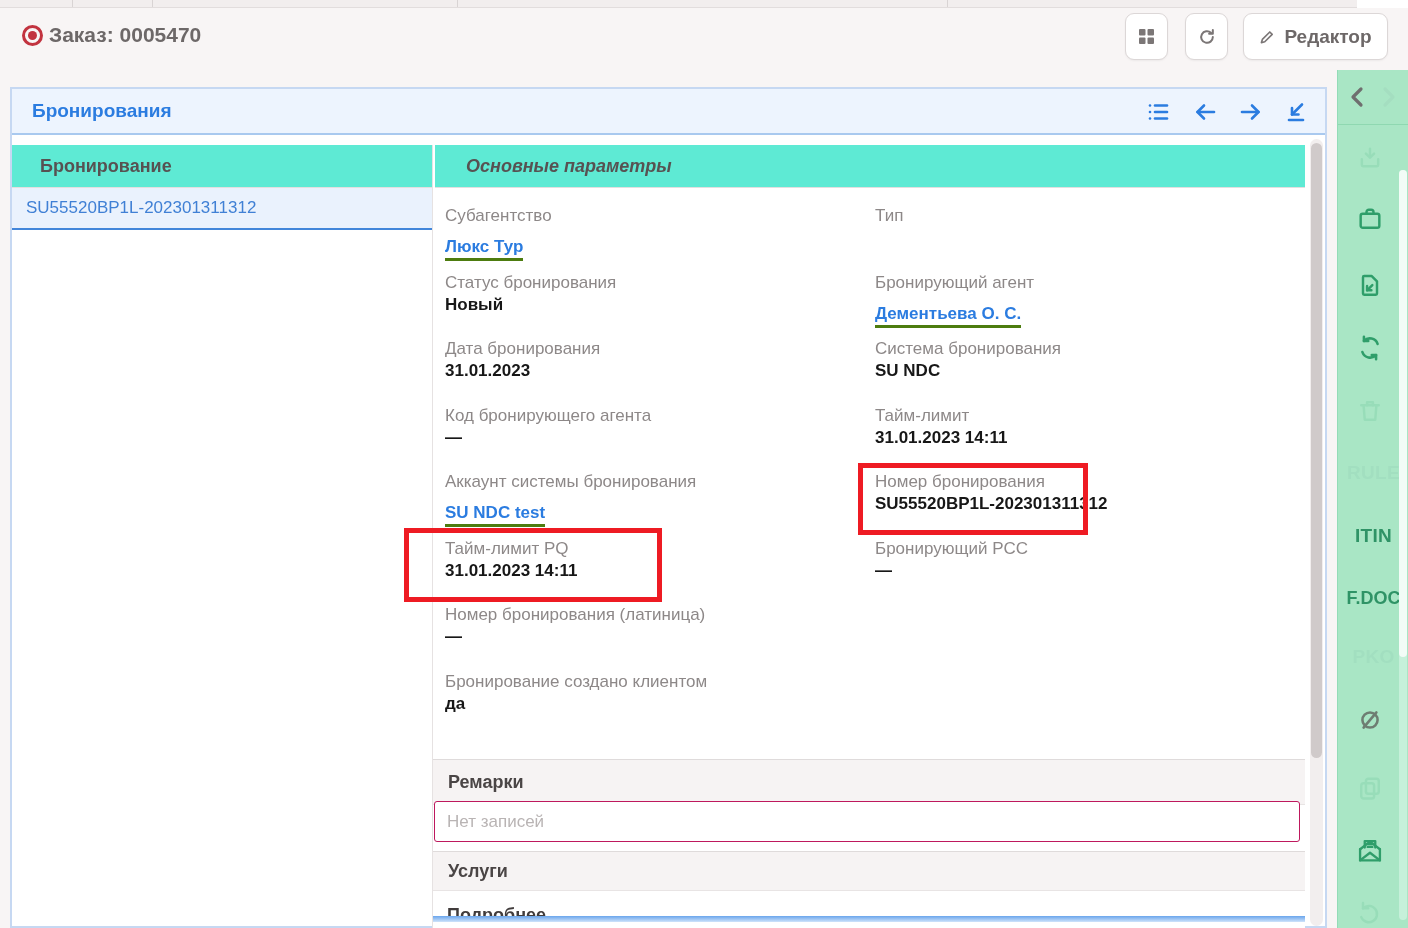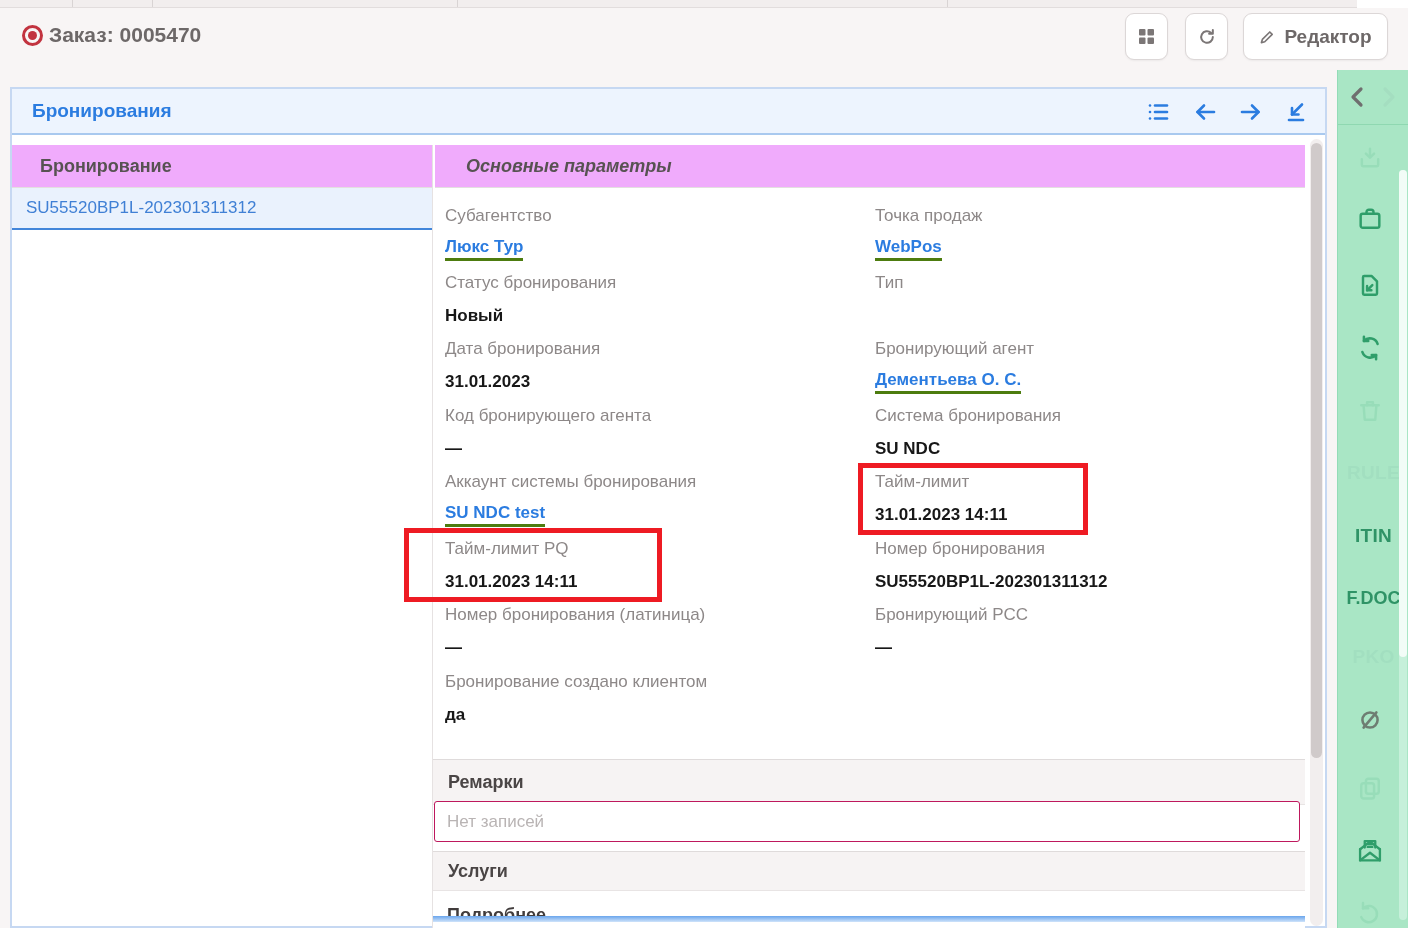--- a/index.html
+++ b/index.html
@@ -22,36 +22,36 @@
   #btn-grid{left:1125px;top:13px;width:41px;height:45px;}
   #btn-refresh{left:1185px;top:13px;width:41px;height:45px;}
   #btn-editor{left:1243px;top:13px;width:143px;height:45px;font-size:19px;font-weight:700;color:#6d6868;}
 
   
   #panel{left:10px;top:87px;width:1317px;height:841px;background:#fff;border:2px solid #c6d8f2;box-sizing:border-box;}
   #panel-header{position:absolute;left:0;top:0;width:100%;height:46px;background:#edf4fe;border-bottom:2px solid #a9c9ef;box-sizing:border-box;}
   #panel-title{position:absolute;left:20px;top:0;line-height:44px;font-size:19px;font-weight:700;color:#2b7ce0;}
   .pt-icon{position:absolute;top:11px;width:24px;height:24px;color:#2b7ce0;cursor:pointer;}
 
-  .col-header{position:absolute;top:56px;height:43px;background:#f0abfc;border-bottom:1px solid #e3dfdf;
+  .col-header{position:absolute;top:56px;height:43px;background:#5eead4;border-bottom:1px solid #e3dfdf;
               font-size:18px;font-weight:700;color:#575252;box-sizing:border-box;display:flex;align-items:center;}
   #colhead-left{left:0;width:420px;padding-left:28px;}
   #colhead-right{left:423px;width:870px;padding-left:31px;font-style:italic;}
   #col-divider{position:absolute;left:420px;top:56px;width:1px;height:783px;background:#e6e2e2;}
 
   #list-item{position:absolute;left:0;top:99px;width:420px;height:40px;background:#eaf2fd;
              border-bottom:2px solid #4286da;box-sizing:content-box;color:#4080d5;font-size:17px;
              line-height:40px;padding-left:14px;width:406px;cursor:pointer;}
 
   .fields{position:absolute;top:116px;width:414px;}
   #fields-left{left:433px;}
   #fields-right{left:863px;}
   .field{height:66.5px;}
   .flabel{font-size:17px;line-height:22px;color:#8d8888;}
-  .fvalue{font-size:17px;line-height:22px;font-weight:700;color:#171717;margin-top:11px;}
+  .fvalue{font-size:17px;line-height:22px;font-weight:700;color:#171717;}
   .fvalue.link{color:#2b7ce0;display:inline-block;border-bottom:3px solid #4d7c0f;cursor:pointer;margin-top:9px;}
 
   .redbox{position:absolute;border:5px solid #ee1b23;background:transparent;pointer-events:none;}
   #redbox-pq{left:392px;top:439px;width:248px;height:64px;}
   #redbox-tl{left:846px;top:374px;width:220px;height:62px;}
 
   .section-bar{position:absolute;left:421px;width:872px;background:#f6f3f3;border-top:1px solid #dfdbdb;
                border-bottom:1px solid #e8e4e4;box-sizing:border-box;font-size:18px;font-weight:700;
                color:#4a4545;display:flex;align-items:center;padding-left:15px;}
   #bar-remarks{top:670px;height:46px;}
@@ -205,24 +205,20 @@
         <div class="fvalue">—</div>
       </div>
       <div class="field">
         <div class="flabel">Бронирование создано клиентом</div>
         <div class="fvalue">да</div>
       </div>
     </div>
 
     <div class="fields" id="fields-right">
       <div class="field">
-        <div class="flabel">Точка продаж</div>
-        <div class="fvalue link">WebPos</div>
-      </div>
-      <div class="field">
         <div class="flabel">Тип</div>
       </div>
       <div class="field">
         <div class="flabel">Бронирующий агент</div>
         <div class="fvalue link">Дементьева О. С.</div>
       </div>
       <div class="field">
         <div class="flabel">Система бронирования</div>
         <div class="fvalue">SU NDC</div>
       </div>

